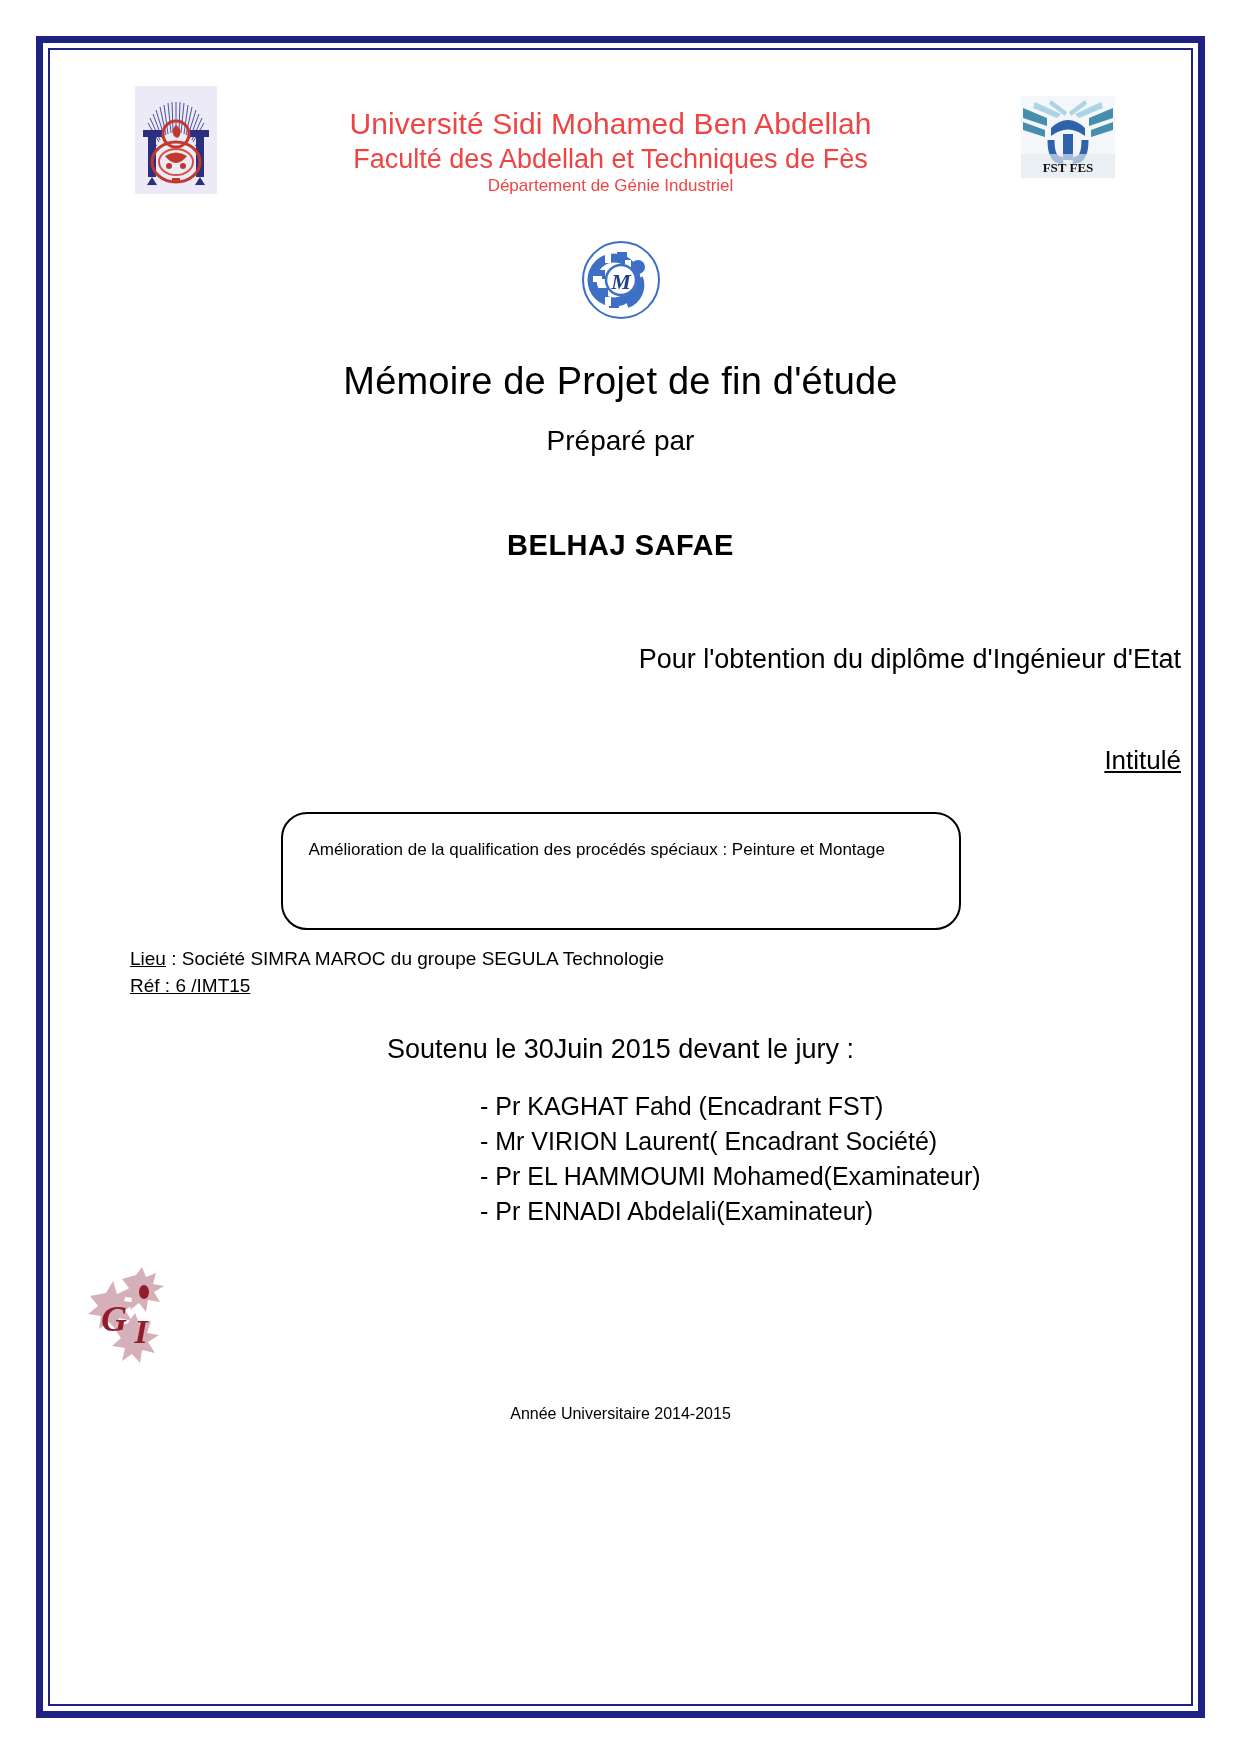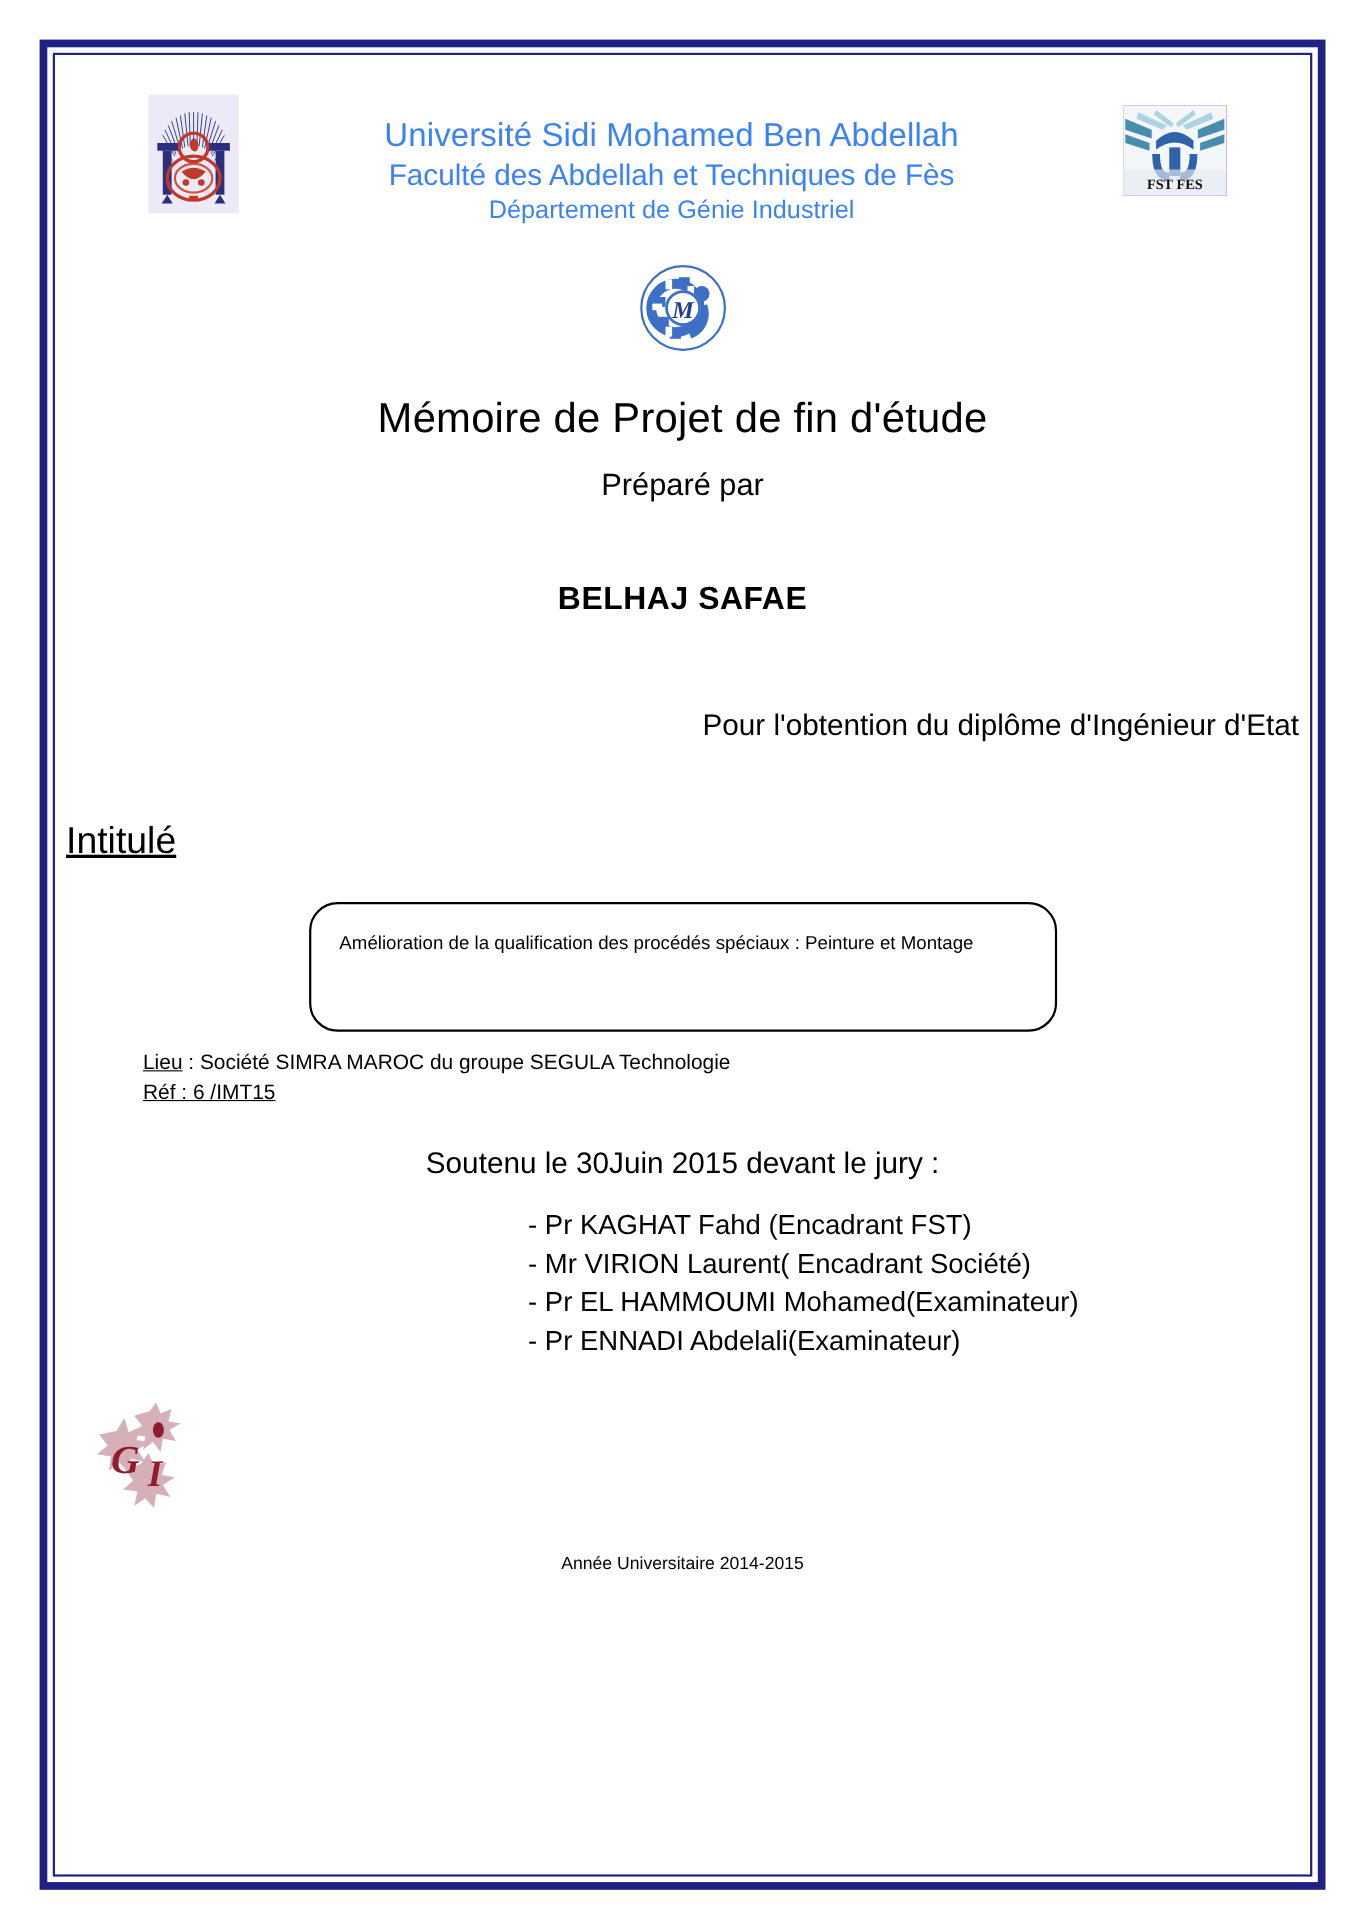--- a/index.html
+++ b/index.html
@@ -75,26 +75,26 @@
     height: 82px;
     background: #8b5cf6;
     overflow: hidden;
   }
   .univ-lines {
     position: absolute;
     left: 150px;
     right: 170px;
     top: 24px;
     text-align: center;
-    color: #3b82f6;
+    color: #ef4444;
     line-height: 1.22;
   }
   .univ-l1 { font-size: 30px; letter-spacing: 0.1px; }
   .univ-l2 { font-size: 27px; }
-  .univ-l3 { font-size: 23px; text-align: center; }
+  .univ-l3 { font-size: 17px; text-align: center; }
 
   
   .gear-wrap {
     margin-top: 8px;
     text-align: center;
     height: 84px;
   }
   .gear-logo {
     display: inline-block;
     width: 80px;
@@ -124,22 +124,22 @@
     text-align: right;
     font-size: 27px;
     margin-top: 82px;
   }
   .speciality {
     text-align: center;
     font-size: 23px;
     margin-top: 22px;
   }
   .intitule {
-    text-align: left;
-    font-size: 34px;
+    text-align: right;
+    font-size: 26px;
     margin-top: 70px;
   }
   .intitule span { text-decoration: underline; }
 
   
   .title-box {
     margin: 36px auto 0 auto;
     width: 680px;
     min-height: 118px;
     border: 2px solid #000000;

